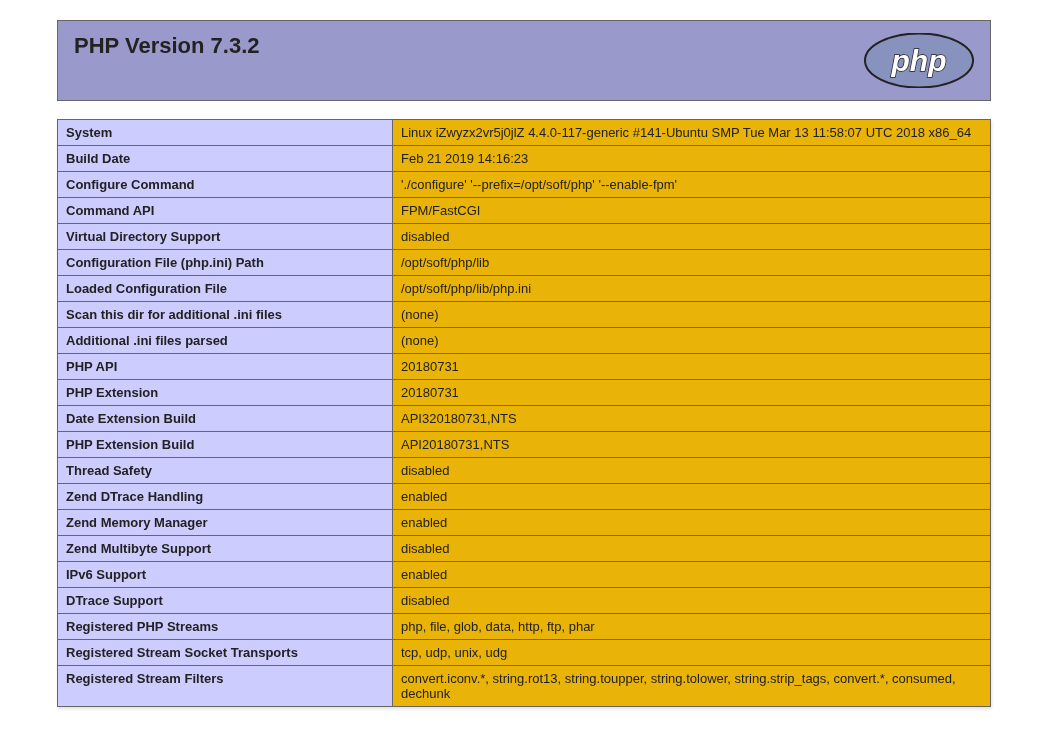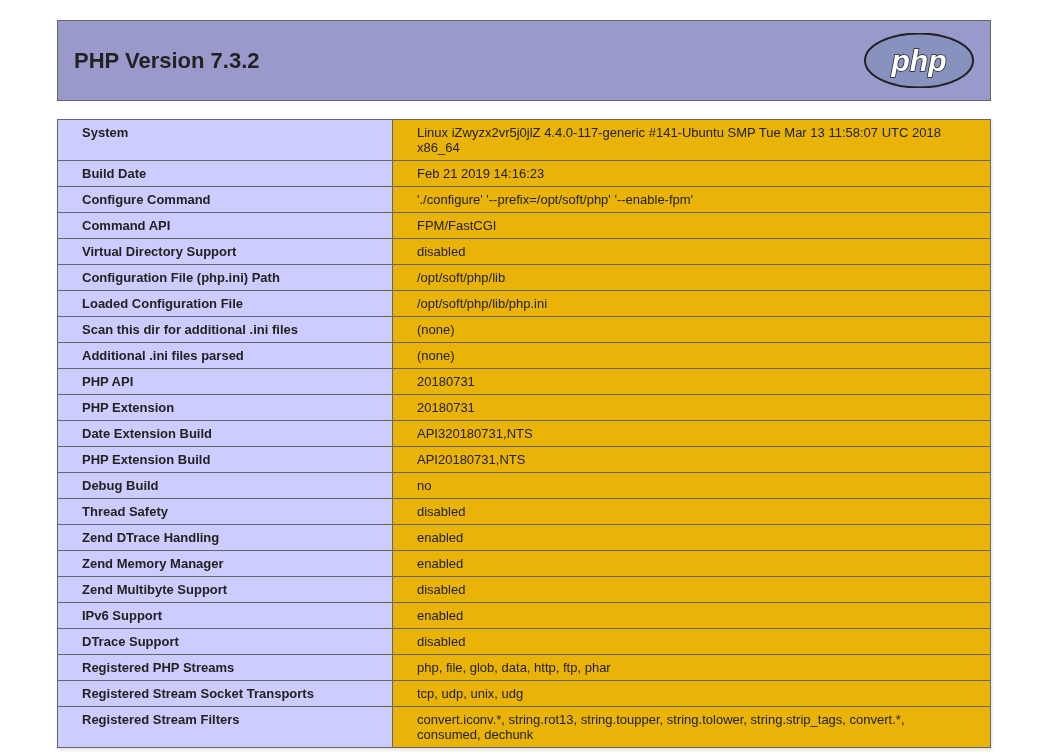--- a/index.html
+++ b/index.html
@@ -9,21 +9,21 @@
   padding: 20px 0;
 }
 .wrap {
   width: 934px;
   margin: 0 auto;
 }
 .header {
   background: #9999cc;
   border: 1px solid #666;
   display: flex;
-  align-items: center;
+  align-items: flex-start;
   justify-content: space-between;
   padding: 12px 16px;
   margin-bottom: 18px;
 }
 .header h1 {
   font-size: 22px;
   font-weight: bold;
   color: #222;
 }
 .logo {
@@ -31,21 +31,21 @@
   align-items: center;
 }
 .logo svg { display: block; }
 table {
   width: 100%;
   border-collapse: collapse;
   box-shadow: 1px 2px 3px rgba(0,0,0,0.12);
 }
 td {
   border: 1px solid #666;
-  padding: 5px 24px;
+  padding: 5px 8px;
   font-size: 13px;
   color: #222;
   vertical-align: baseline;
 }
 td.e {
   background: #ccccff;
   width: 335px;
   font-weight: bold;
 }
 td.v {
@@ -114,24 +114,20 @@
         </tr>
         <tr>
           <td class="e">Date Extension Build</td>
           <td class="v">API320180731,NTS</td>
         </tr>
         <tr>
           <td class="e">PHP Extension Build</td>
           <td class="v">API20180731,NTS</td>
         </tr>
         <tr>
-          <td class="e">Debug Build</td>
-          <td class="v">no</td>
-        </tr>
-        <tr>
           <td class="e">Thread Safety</td>
           <td class="v">disabled</td>
         </tr>
         <tr>
           <td class="e">Zend DTrace Handling</td>
           <td class="v">enabled</td>
         </tr>
         <tr>
           <td class="e">Zend Memory Manager</td>
           <td class="v">enabled</td>

